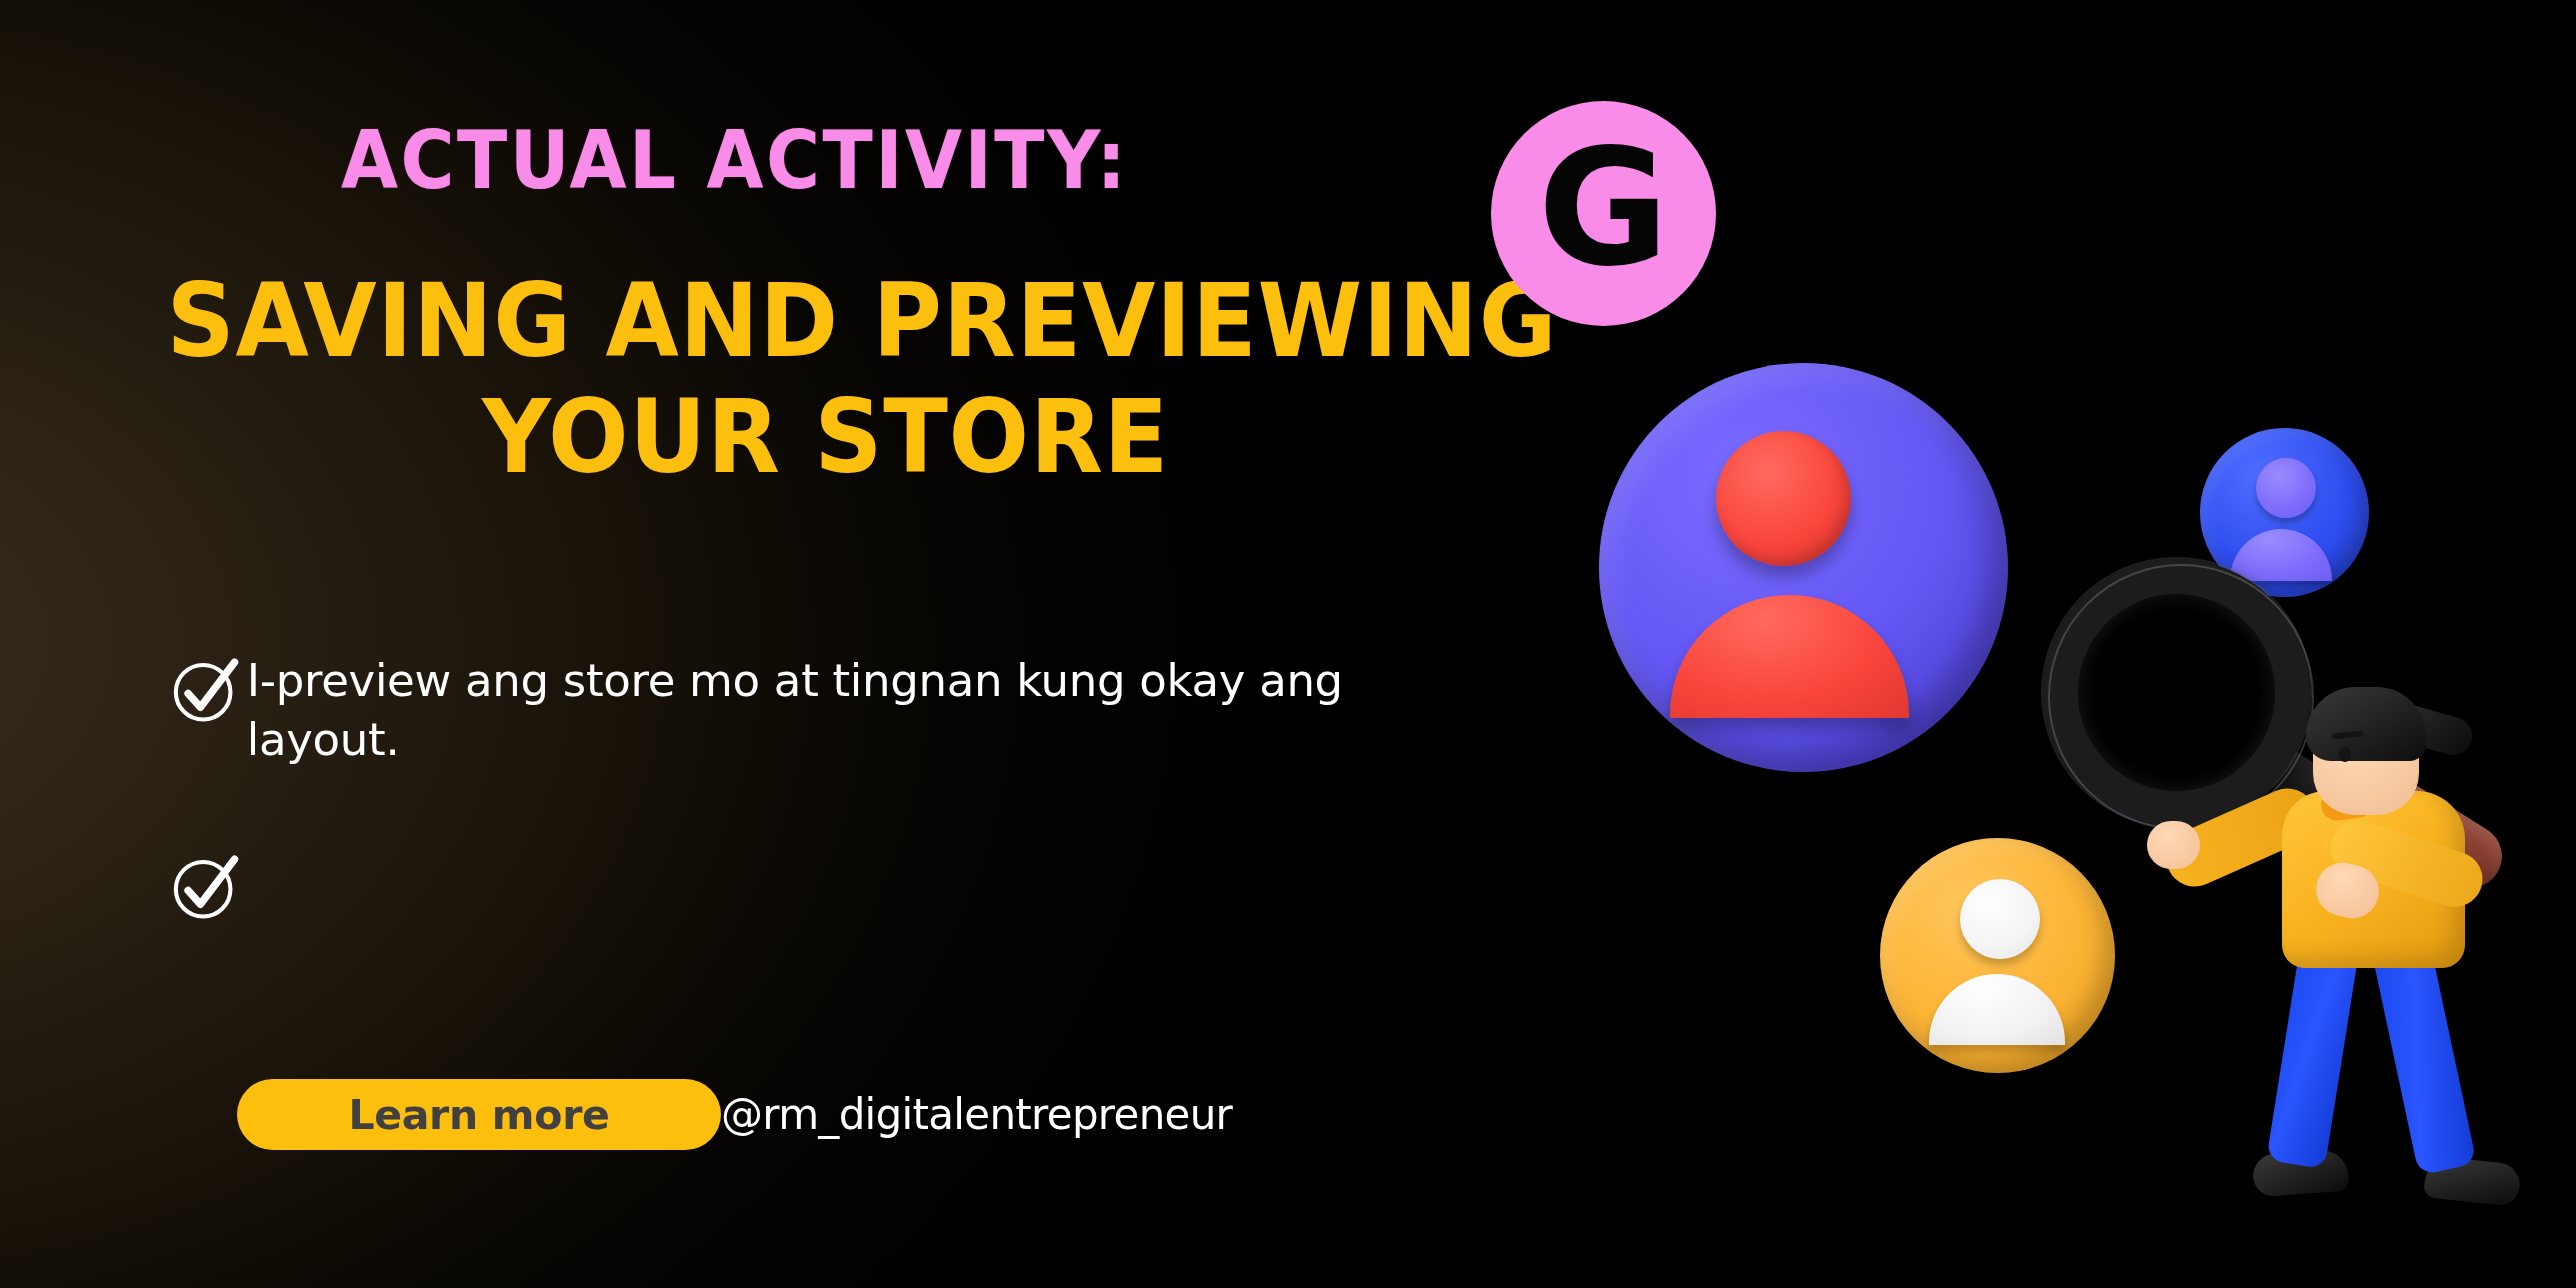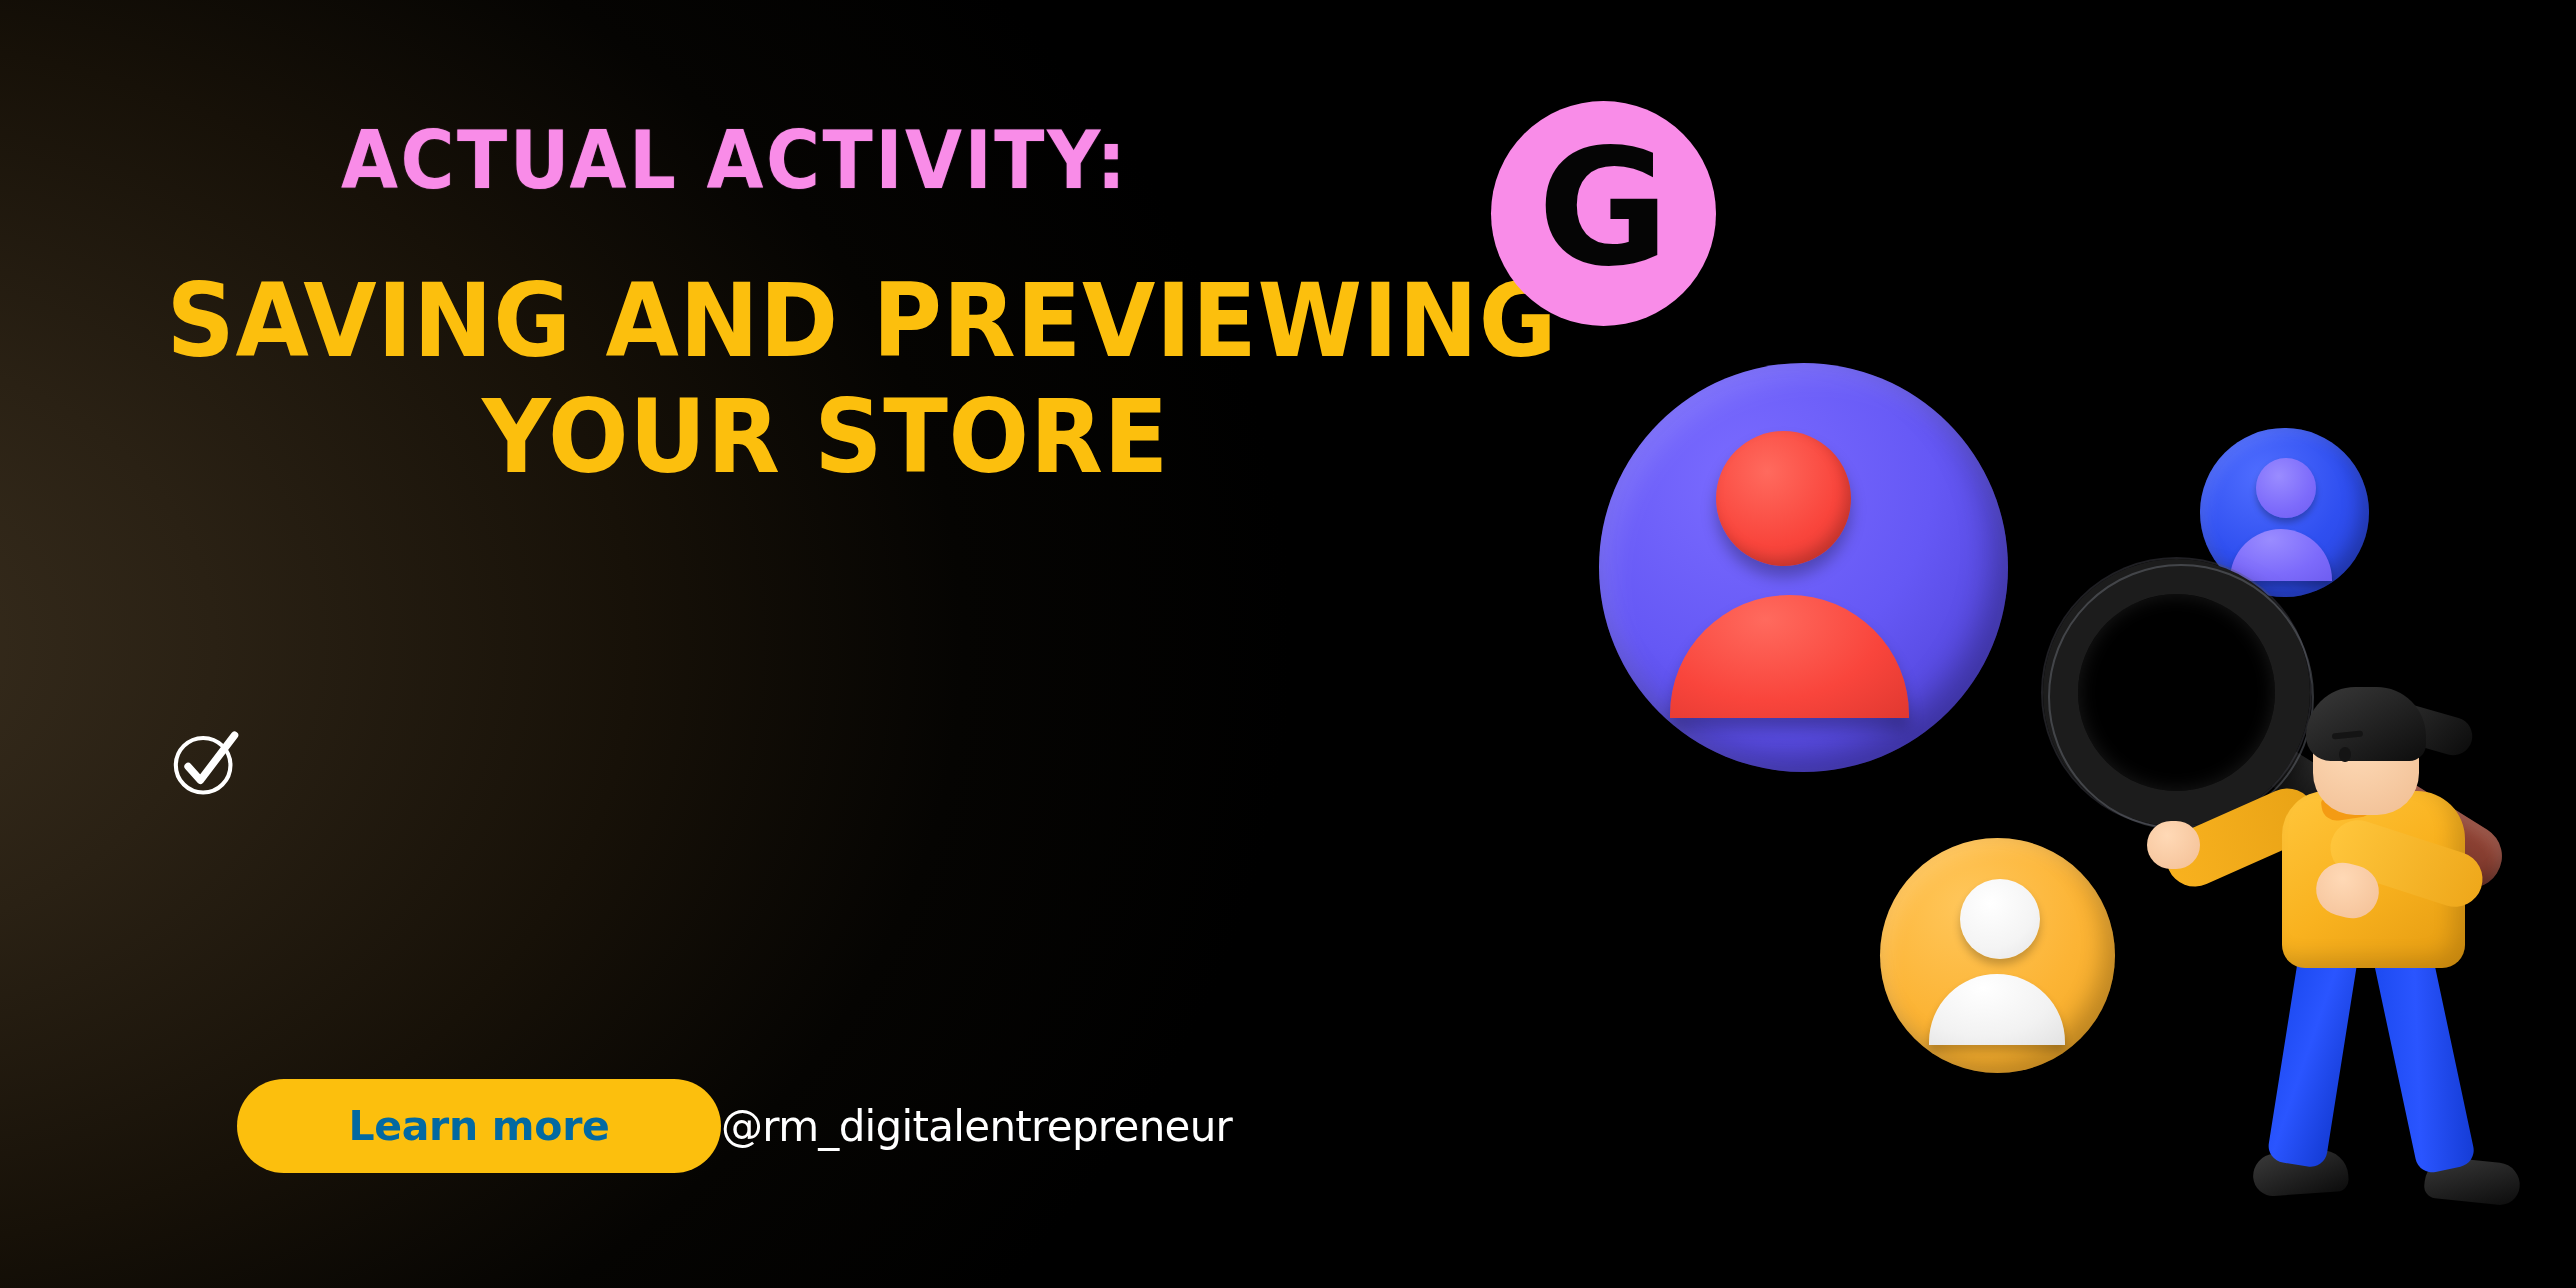--- a/index.html
+++ b/index.html
@@ -77,25 +77,25 @@
   .row2 .check-icon{ margin-top:76px; }
 
   
   .cta-row{
     position:absolute;
     left:237px; top:1079px;
     display:flex;
     align-items:center;
   }
   .cta-btn{
-    width:484px; height:94px;
+    width:484px; height:71px;
     background:#fcbf0d;
     border:none;
     border-radius:48px;
-    color:#0369a1;
+    color:#404040;
     font-size:41px;
     font-weight:800;
     font-family:"DejaVu Sans", sans-serif;
     letter-spacing:-0.3px;
     cursor:pointer;
     display:flex; align-items:center; justify-content:center;
   }
   .handle{
     color:#ffffff;
     font-size:42px;
@@ -317,20 +317,29 @@
 
   <div class="eyebrow">ACTUAL ACTIVITY:</div>
 
   <div class="headline">
     <span class="l1">SAVING AND PREVIEWING</span>
     <span class="l2">YOUR STORE</span>
   </div>
 
   <div class="checklist">
 
+    <div class="check-row">
+      <span class="check-icon">
+        <svg viewBox="0 0 104 104" xmlns="http://www.w3.org/2000/svg">
+          <circle cx="50" cy="56" r="40" fill="none" stroke="#ffffff" stroke-width="6"></circle>
+          <path d="M28 58 L46 78 L96 12" fill="none" stroke="#ffffff" stroke-width="11" stroke-linecap="round" stroke-linejoin="round"></path>
+        </svg>
+      </span>
+      <span class="check-text"> I-preview ang store mo at tingnan kung okay ang layout.</span>
+    </div>
 
     <div class="check-row row2">
       <span class="check-icon">
         <svg viewBox="0 0 104 104" xmlns="http://www.w3.org/2000/svg">
           <circle cx="50" cy="56" r="40" fill="none" stroke="#ffffff" stroke-width="6"></circle>
           <path d="M28 58 L46 78 L96 12" fill="none" stroke="#ffffff" stroke-width="11" stroke-linecap="round" stroke-linejoin="round"></path>
         </svg>
       </span>
     </div>
 

